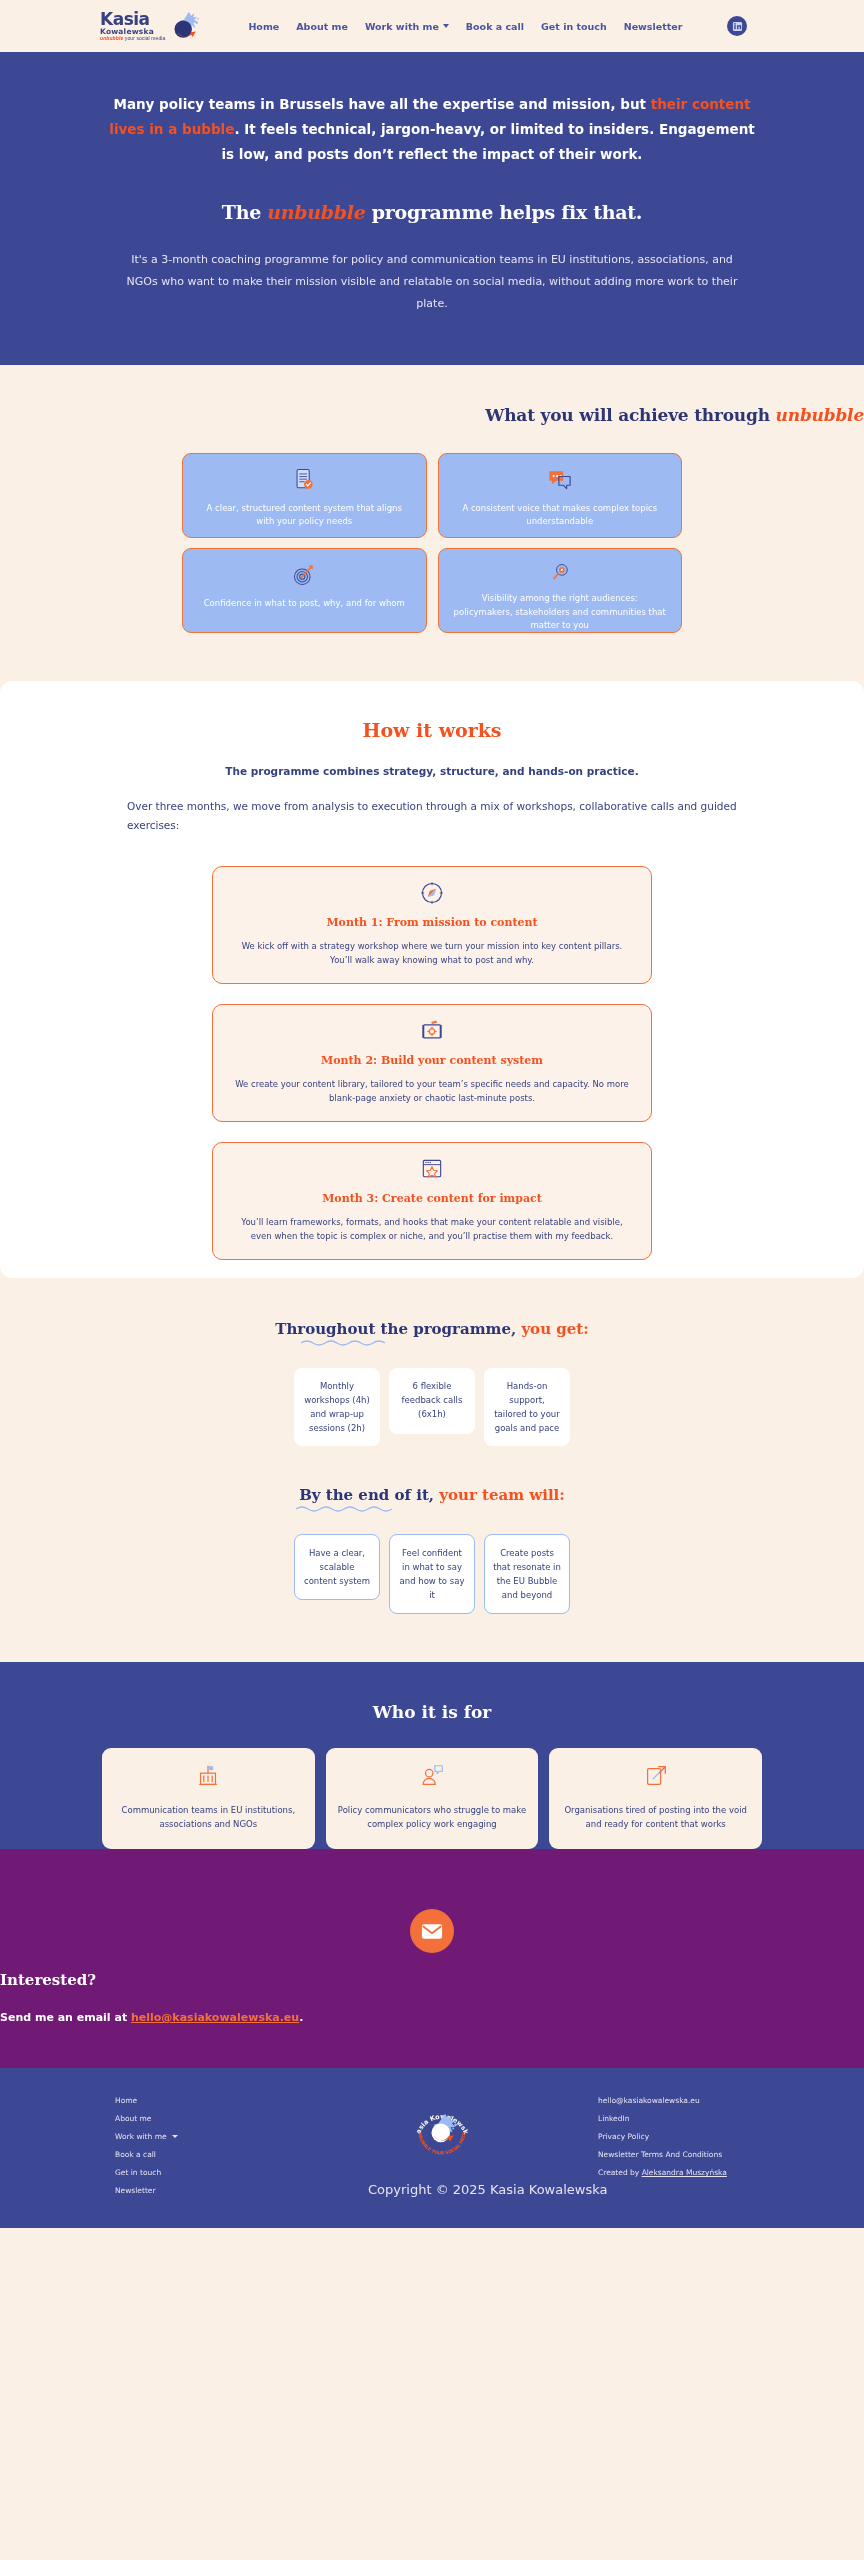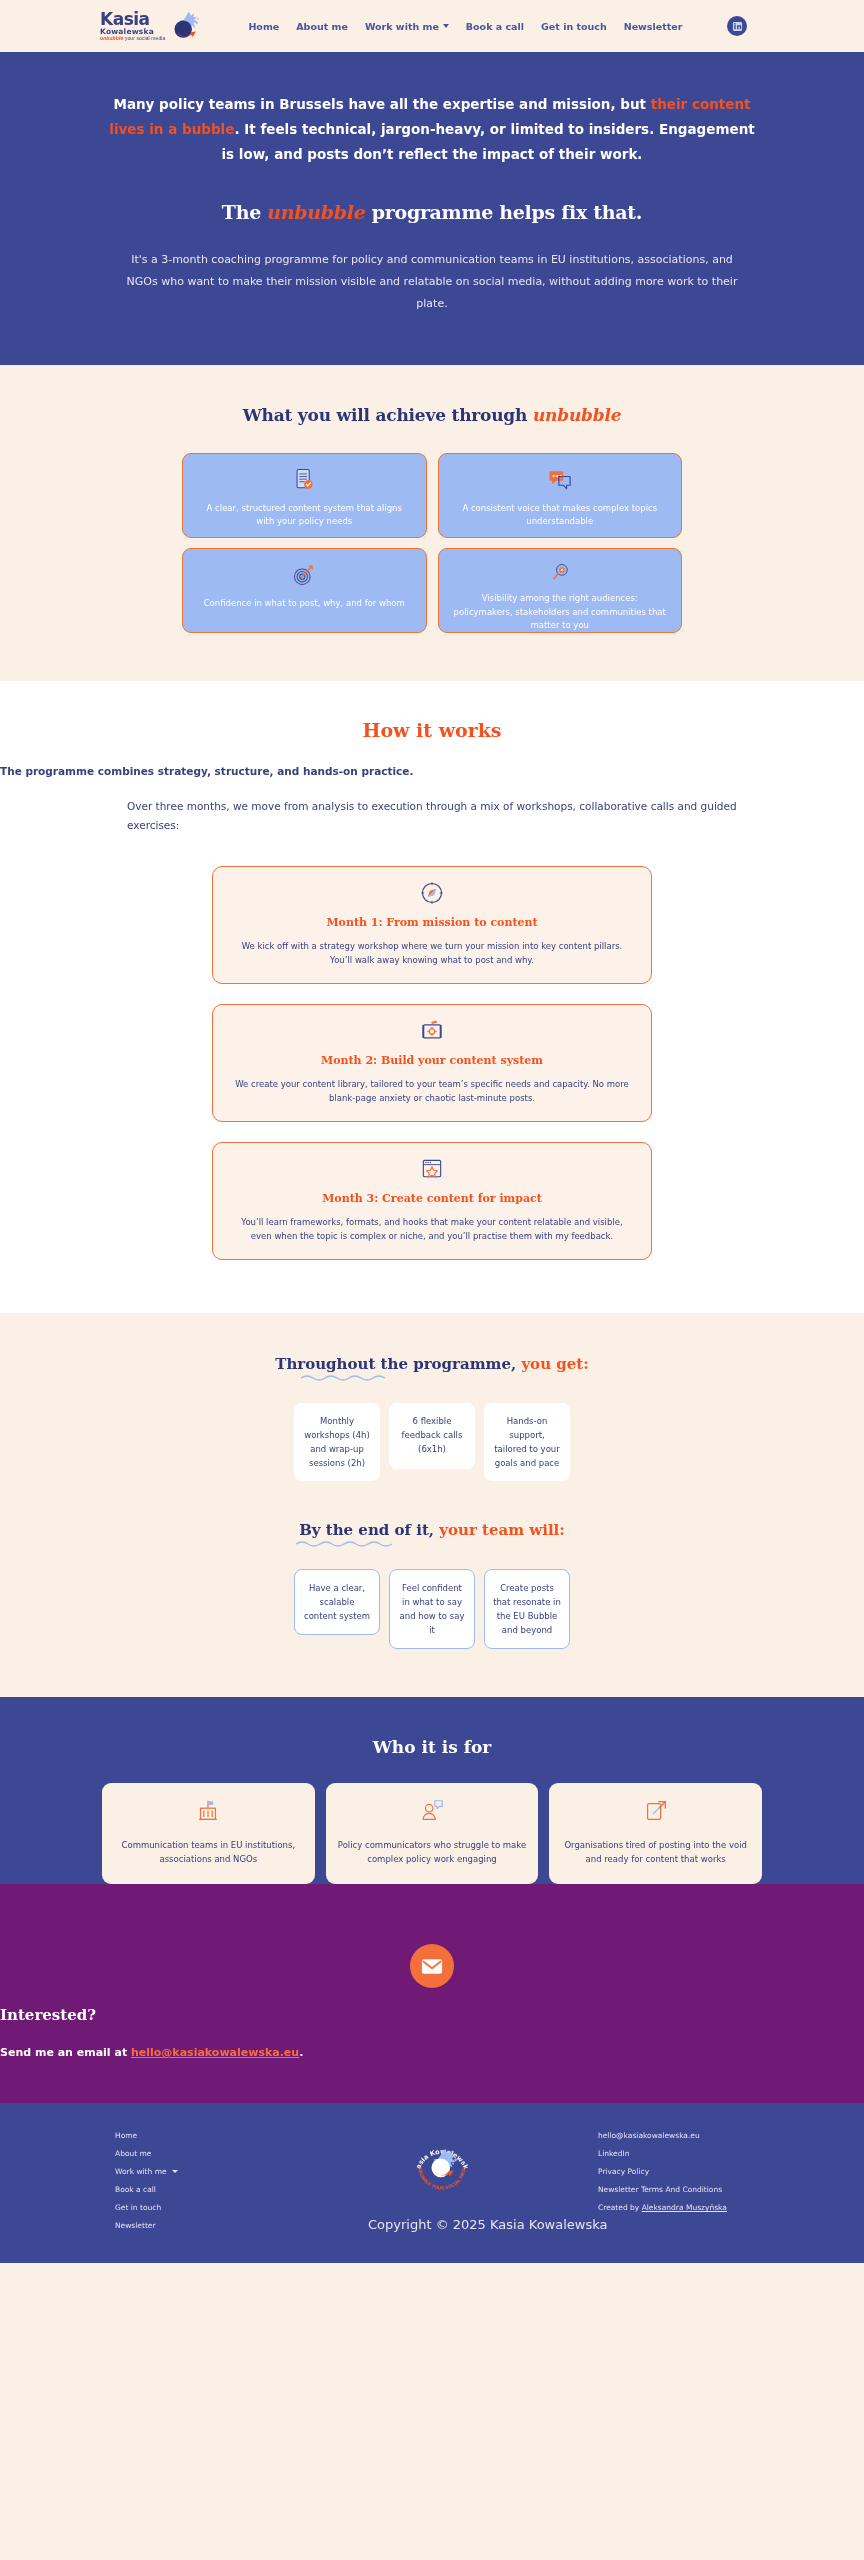--- a/index.html
+++ b/index.html
@@ -126,21 +126,21 @@
     margin: 26px auto 0;
     color: #e8e4f4;
     font-size: 11px;
     line-height: 2.0;
     font-family: "DejaVu Sans", sans-serif;
   }
 
   
   .sec-cream { background: #faf0e6; padding: 40px 0 48px; }
   .sec-title {
-    text-align: center;
+    text-align: right;
     font-family: "DejaVu Serif", serif;
     font-size: 17px;
     font-weight: 700;
     color: #2c3575;
     letter-spacing: -0.2px;
   }
   .achieve-grid {
     width: 500px;
     margin: 28px auto 0;
     display: grid;
@@ -161,30 +161,30 @@
   .achieve-card .ic { height: 26px; margin-bottom: 9px; }
   .achieve-card .txt {
     color: #ffffff;
     font-size: 8.5px;
     line-height: 1.55;
     text-align: center;
     font-family: "DejaVu Sans", sans-serif;
   }
 
   
-  .sec-white { background: #ffffff; padding: 38px 0 53px; }
+  .sec-white { background: #ffffff; padding: 38px 0 18px; border-radius: 12px; }
   .how-title {
     text-align: center;
     font-family: "DejaVu Serif", serif;
     font-size: 19px;
     font-weight: 700;
     color: #f4511e;
   }
   .how-lead {
-    text-align: left;
+    text-align: center;
     margin-top: 24px;
     font-size: 10.5px;
     font-weight: 700;
     color: #36427f;
     font-family: "DejaVu Sans", sans-serif;
   }
   .how-lead2 {
     text-align: left;
     margin: 20px auto 0;
     width: 610px;

